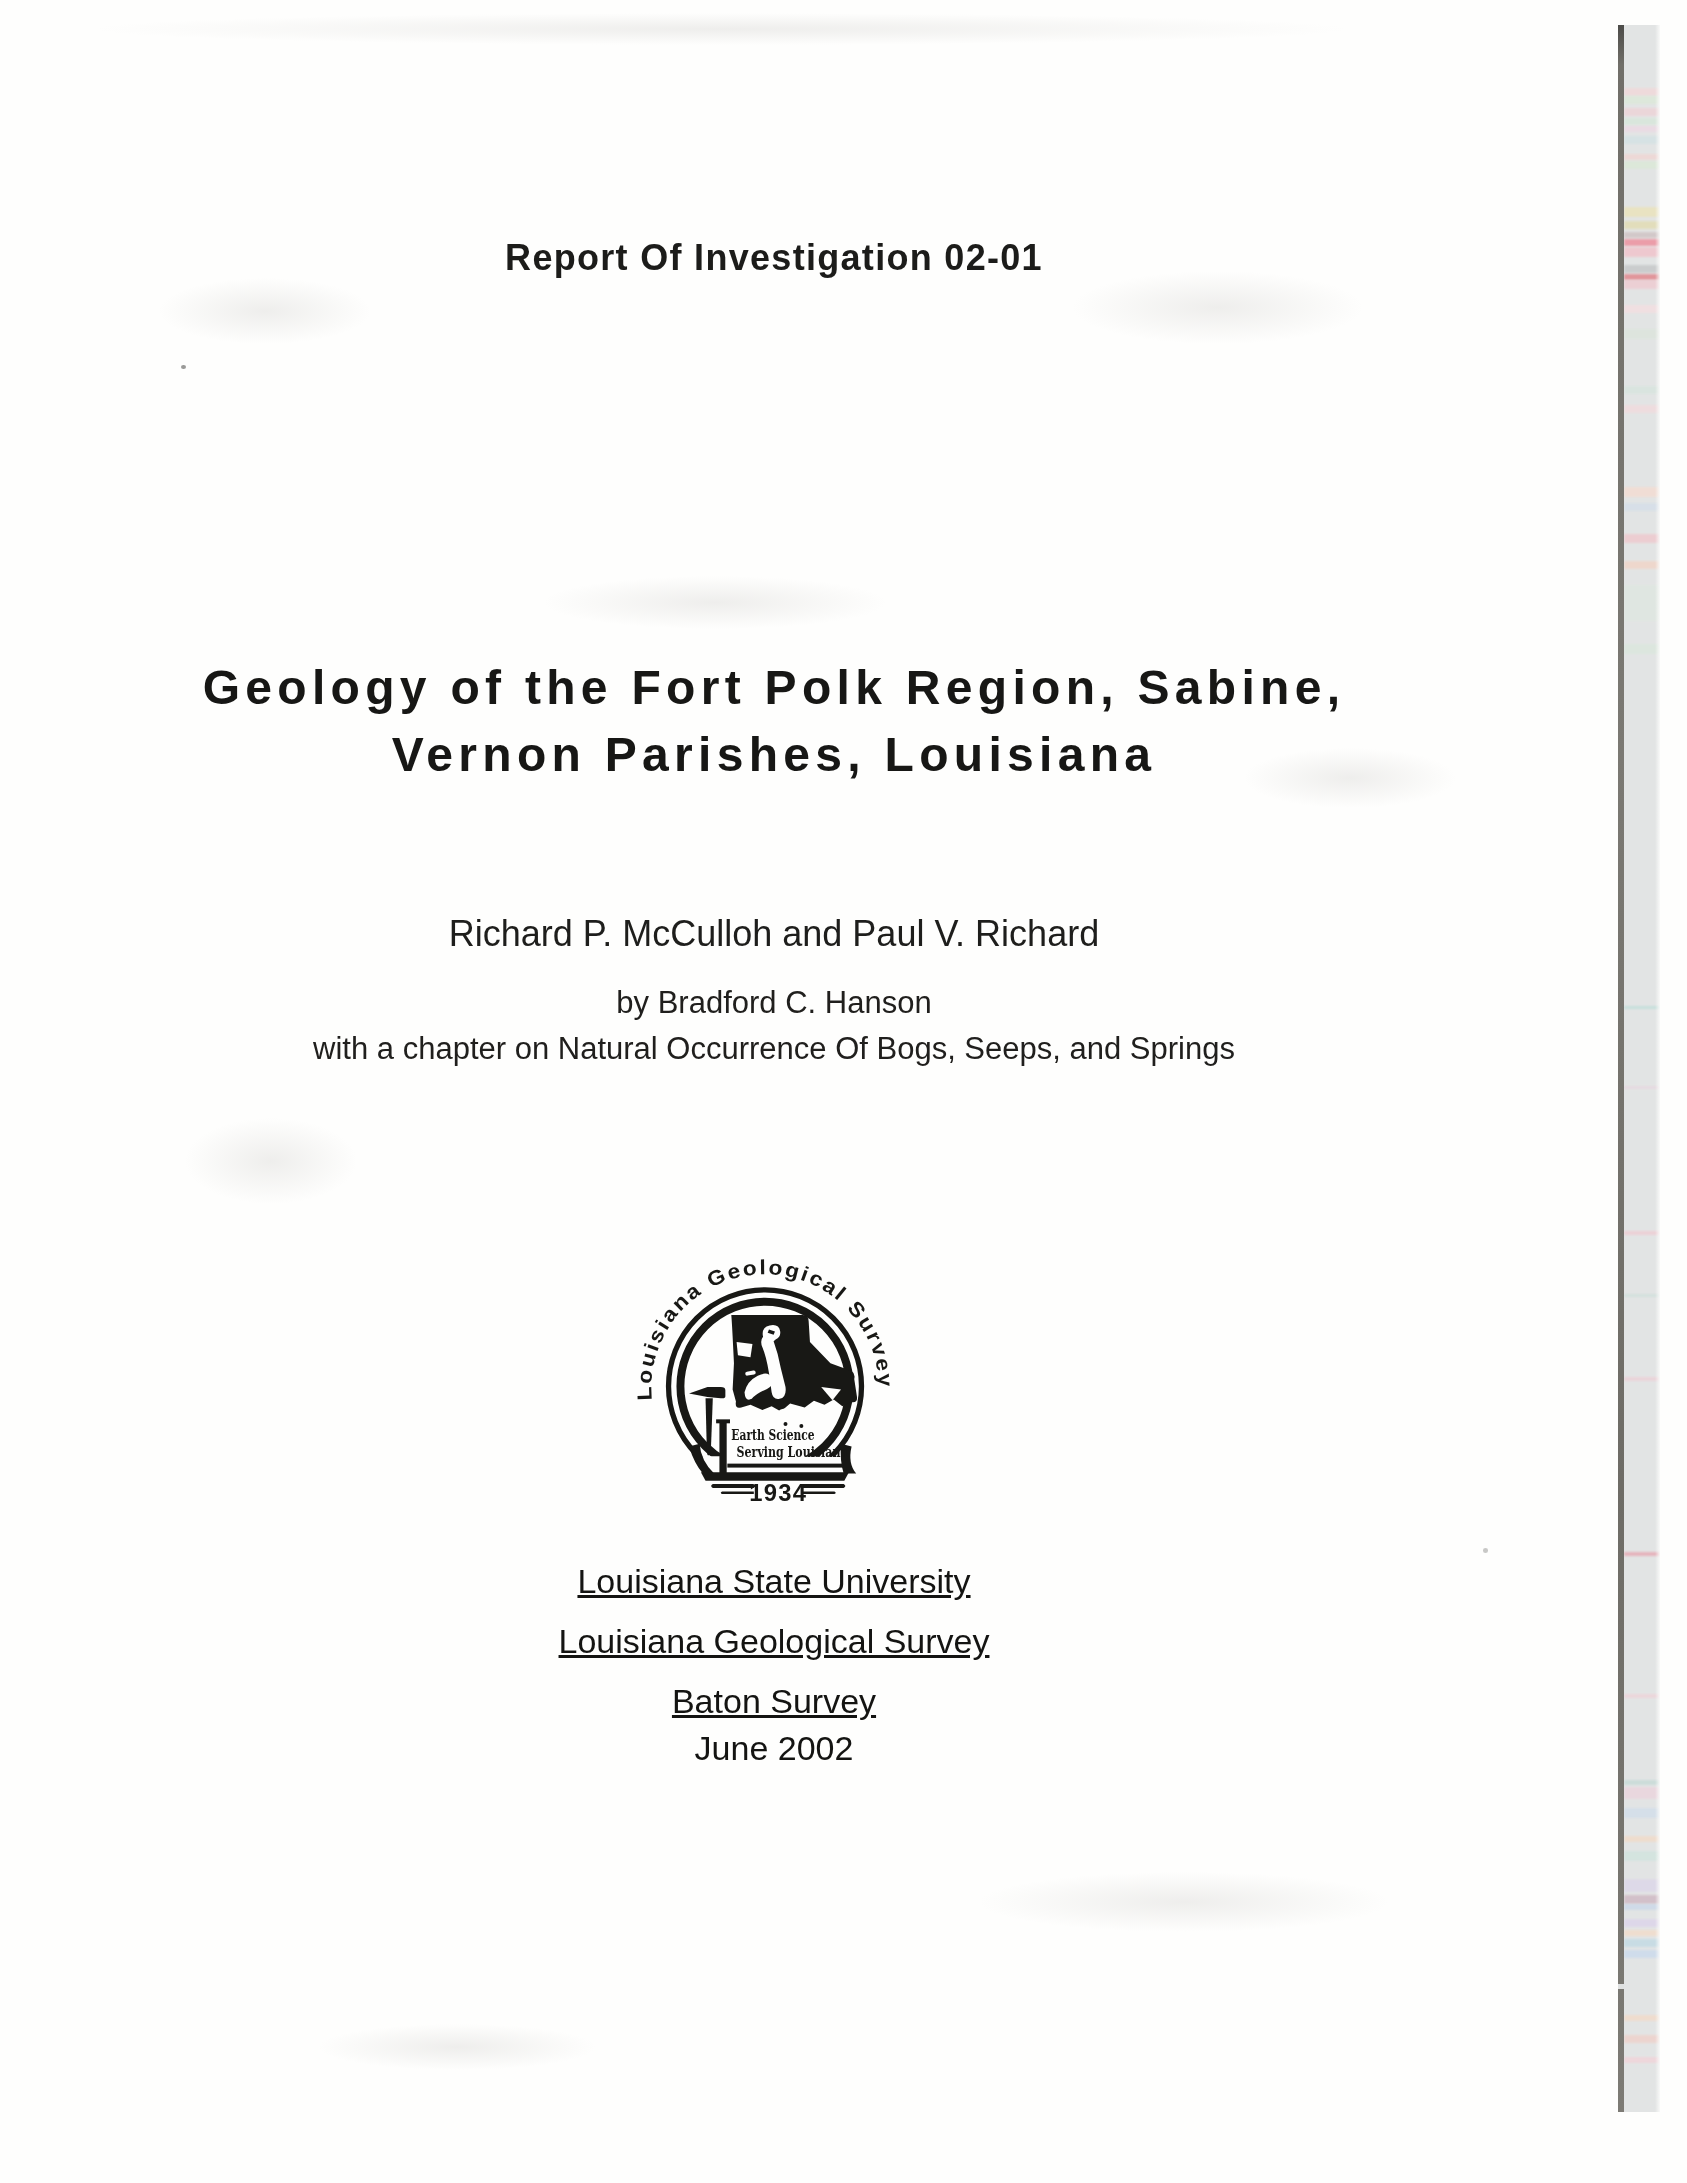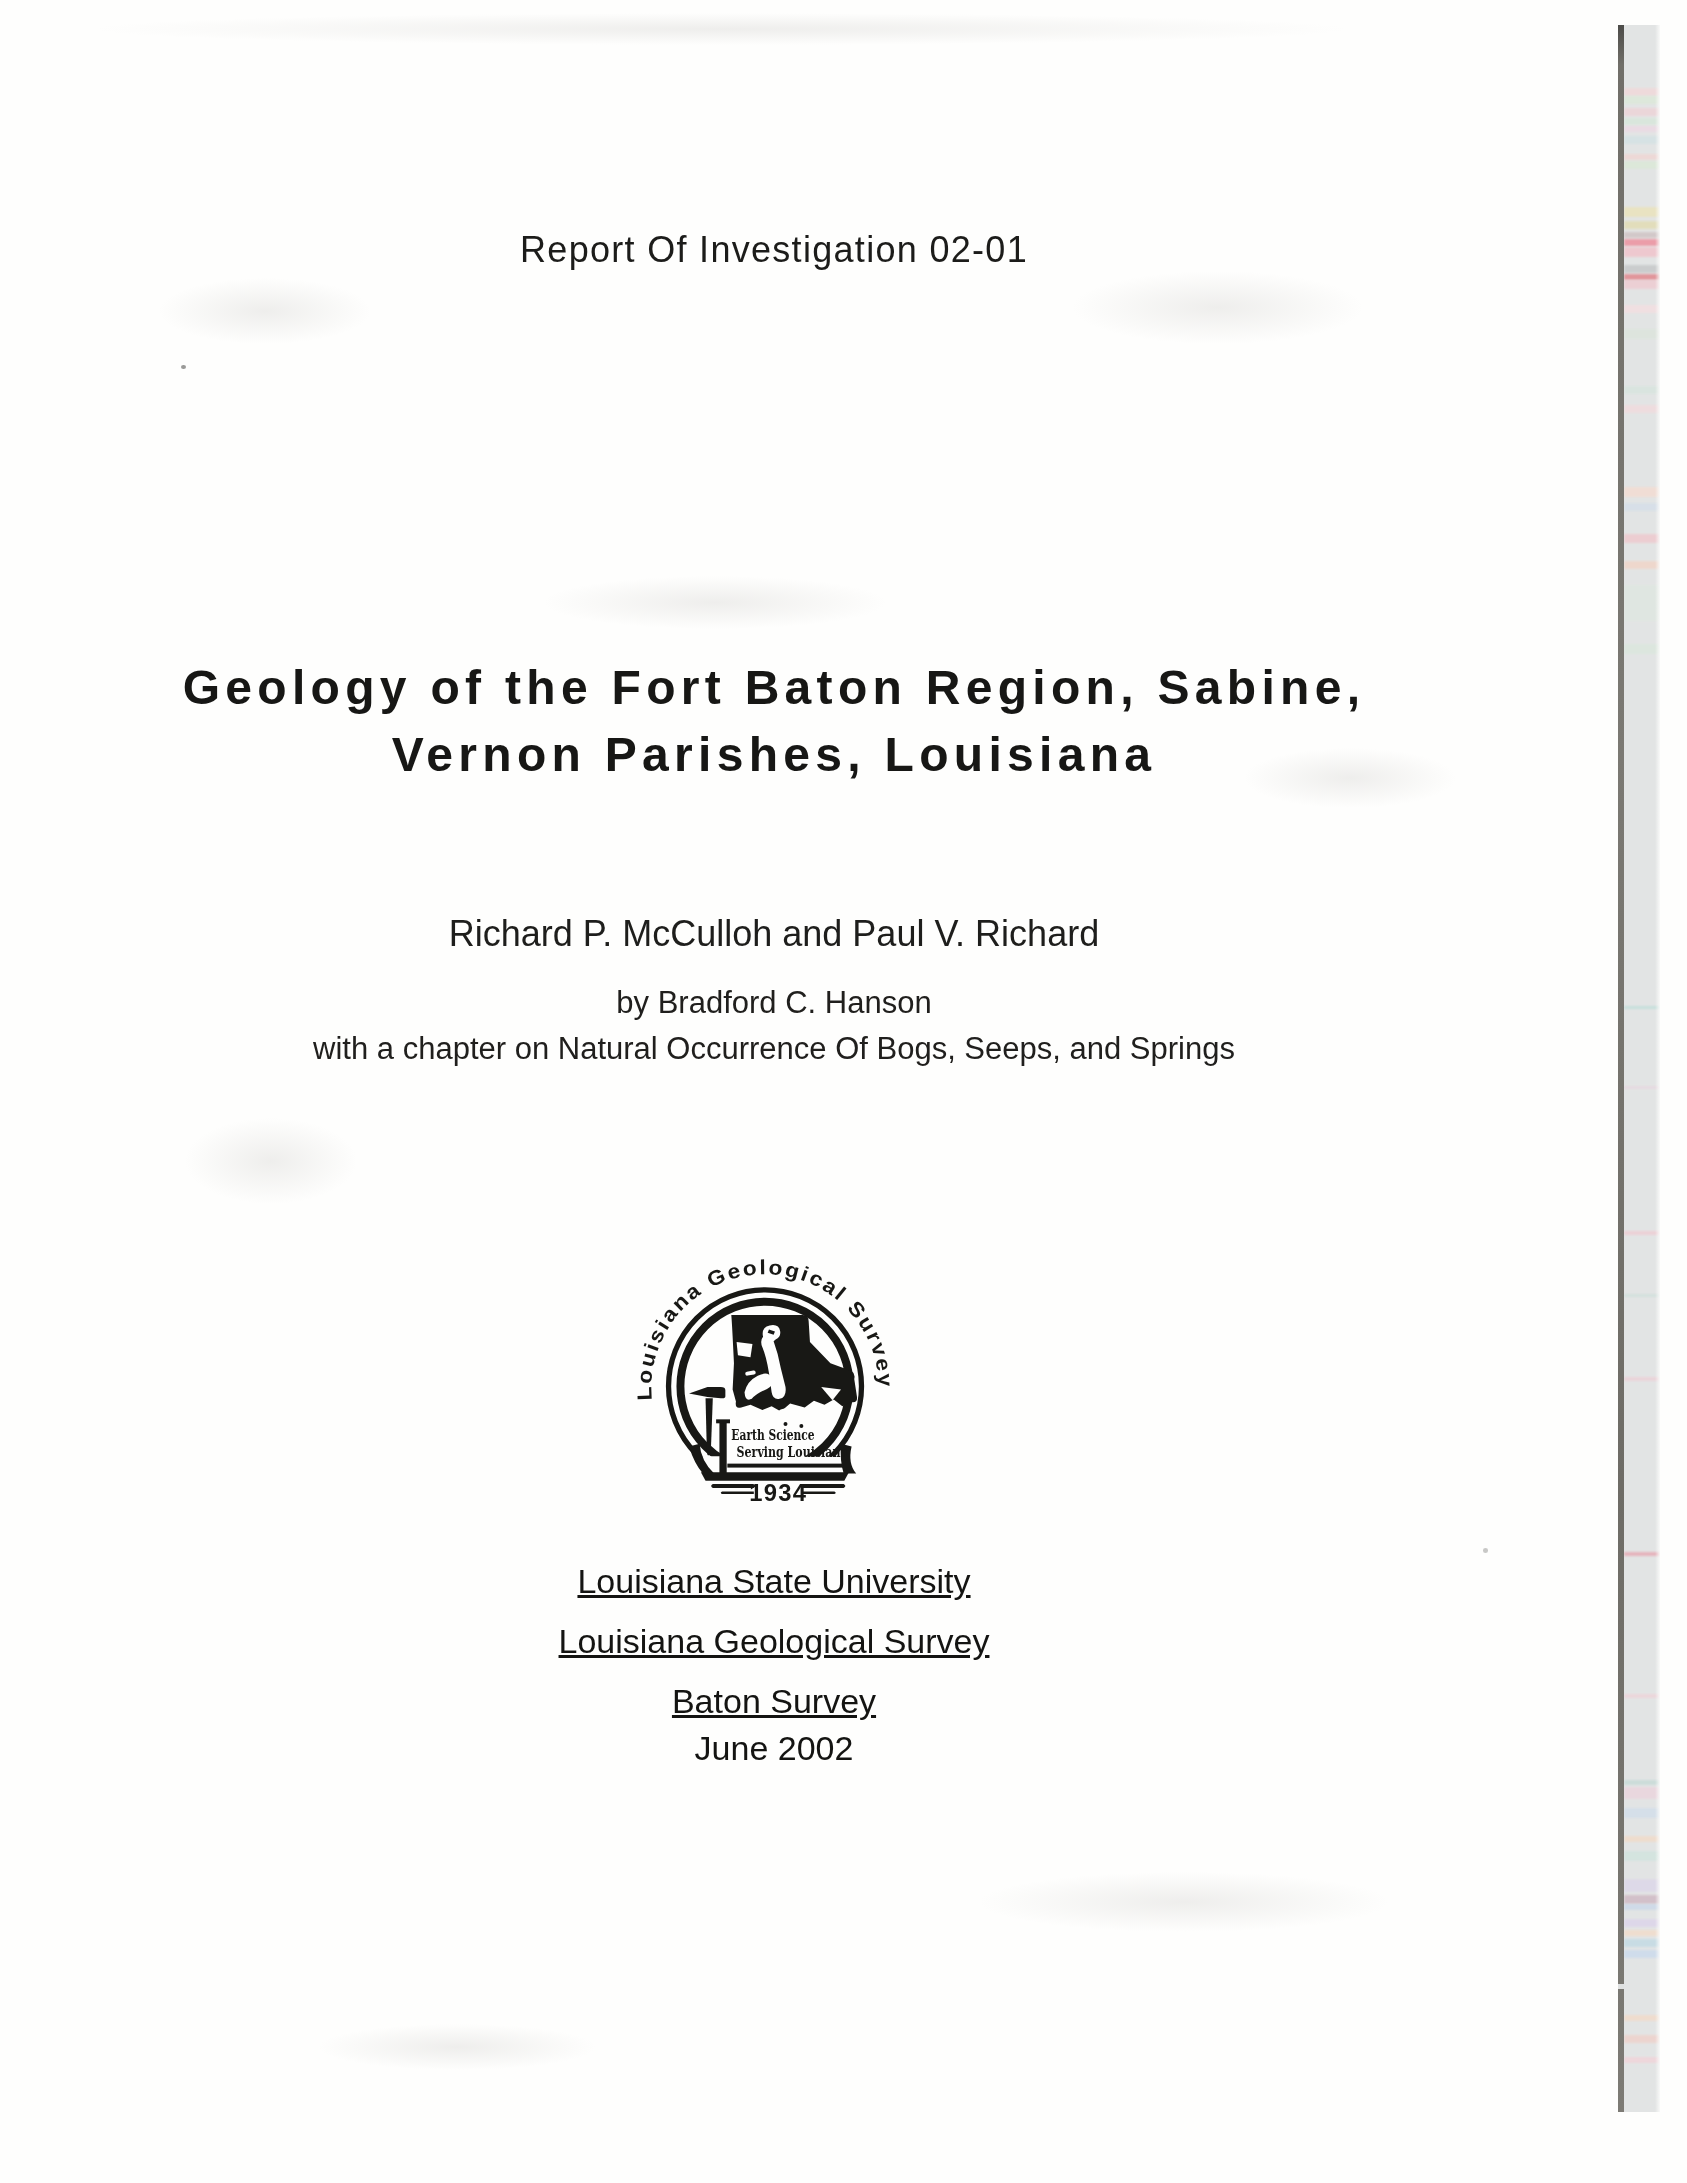--- a/index.html
+++ b/index.html
@@ -7,21 +7,21 @@
     position:relative;
     width:1687px;height:2183px;
     background:#fefefd;
     overflow:hidden;
     font-family:"Liberation Sans", sans-serif;
     color:#1c1c1a;
   }
   .center-col{
     position:absolute;left:0;width:1548px;text-align:center;
   }
-  .report-line{top:229px;font-size:36px;font-weight:normal;letter-spacing:1.3px;line-height:42px;}
+  .report-line{top:237px;font-size:36px;font-weight:bold;letter-spacing:1.3px;line-height:42px;}
   .title-block{top:654px;font-size:48px;font-weight:bold;letter-spacing:5.3px;line-height:67px;color:#171715;}
   .authors-line{top:913px;font-size:36px;line-height:42px;color:#1e1e1c;}
   .chapter-block{top:980px;font-size:31px;line-height:46px;color:#201f1d;}
   .imprint-block{top:1551px;font-size:34px;line-height:60px;color:#141412;text-decoration:underline;}
   .date-line{top:1728px;font-size:34px;line-height:40px;color:#141412;}
 
   .seal{position:absolute;left:615px;top:1231px;width:304px;height:304px;}
 
   
   .edge-strip{
@@ -54,21 +54,21 @@
   <div class="smudge" style="left:185px;top:1118px;width:172px;height:86px;"></div>
   <div class="smudge" style="left:1244px;top:748px;width:212px;height:60px;"></div>
   <div class="smudge" style="left:979px;top:1872px;width:410px;height:60px;"></div>
   <div class="smudge" style="left:318px;top:2024px;width:278px;height:46px;"></div>
   <div class="speck" style="left:181px;top:365px;width:4.6px;height:4px;background:#9a9a98;"></div>
   <div class="speck" style="left:1483px;top:1548px;width:5.3px;height:4.6px;background:#c8c8c6;"></div>
 
   <div class="center-col report-line">Report Of Investigation 02-01</div>
 
   <div class="center-col title-block">
-    <div>Geology of the Fort Baton Region, Sabine,</div>
+    <div>Geology of the Fort Polk Region, Sabine,</div>
     <div>Vernon Parishes, Louisiana</div>
   </div>
 
   <div class="center-col authors-line">Richard P. McCulloh and Paul V. Richard</div>
 
   <div class="center-col chapter-block">
     <div>by Bradford C. Hanson</div>
     <div>with a chapter on Natural Occurrence Of Bogs, Seeps, and Springs</div>
   </div>
 

